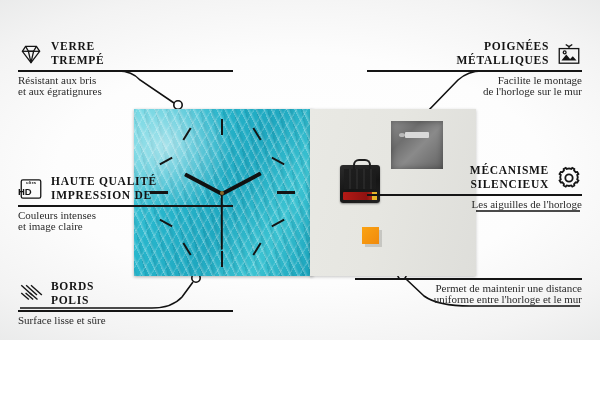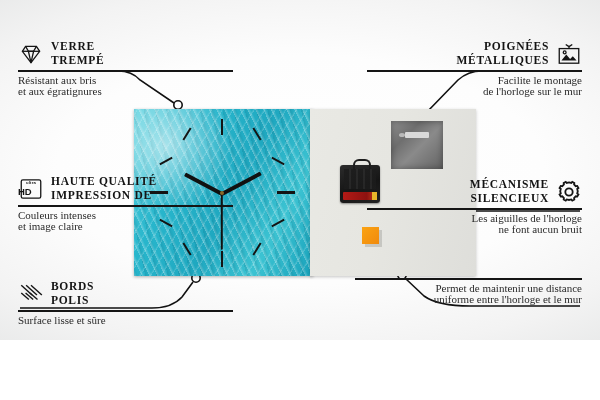--- a/index.html
+++ b/index.html
@@ -220,36 +220,35 @@
             <path d="M12 5.2 L9 3.2"></path>
             <path d="M12 5.2 L15 3.2"></path>
         </svg>
       </span>
     </div>
     <div class="rule"></div>
     <div class="fsub">Facilite le montage</div>
     <div class="fsub" style="margin-top:0;">de l'horloge sur le mur</div>
   </div>
 
-  <div class="feature right" style="left:367px;top:178px;">
+  <div class="feature right" style="left:367px;top:164px;">
     <div class="headrow">
       <div>
         <div class="ftitle">MÉCANISME</div>
         <div class="ftitle">SILENCIEUX</div>
       </div>
       <span class="icon">
         <svg viewBox="0 0 24 24" width="26" height="26" fill="none" stroke="#151515" stroke-width="1.7">
           <path d="M12 3.2 l2.1 .5 .9 -1.1 1.9 1.1 -.2 1.4 1.5 1.5 1.4 -.2 1.1 1.9 -1.1 .9 .5 2.1 -.5 2.1 1.1 .9 -1.1 1.9 -1.4 -.2 -1.5 1.5 .2 1.4 -1.9 1.1 -.9 -1.1 -2.1 .5 -2.1 -.5 -.9 1.1 -1.9 -1.1 .2 -1.4 -1.5 -1.5 -1.4 .2 -1.1 -1.9 1.1 -.9 -.5 -2.1 .5 -2.1 -1.1 -.9 1.1 -1.9 1.4 .2 1.5 -1.5 -.2 -1.4 1.9 -1.1 .9 1.1 Z"></path>
           <circle cx="12" cy="12" r="3.4"></circle>
         </svg>
       </span>
     </div>
     <div class="rule"></div>
     <div class="fsub">Les aiguilles de l'horloge</div>
-    <div class="fsub" style="margin-top:0;">ne font aucun bruit</div>
   </div>
 
   <div class="feature right" style="left:355px;top:275px;width:227px;">
     <div class="rule"></div>
     <div class="fsub">Permet de maintenir une distance</div>
     <div class="fsub" style="margin-top:0;">uniforme entre l'horloge et le mur</div>
   </div>
 
 </div>
 

